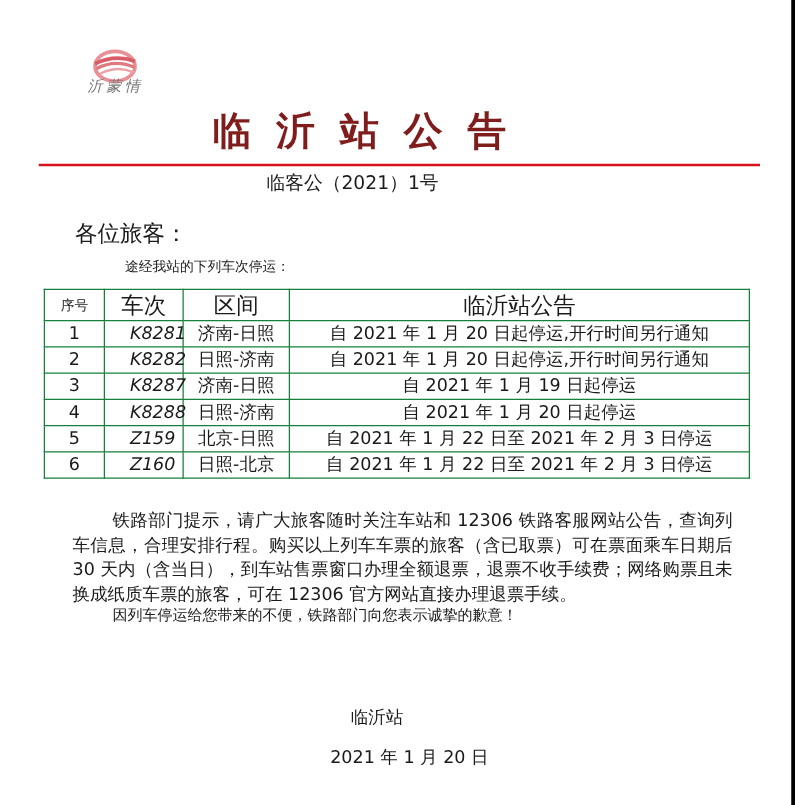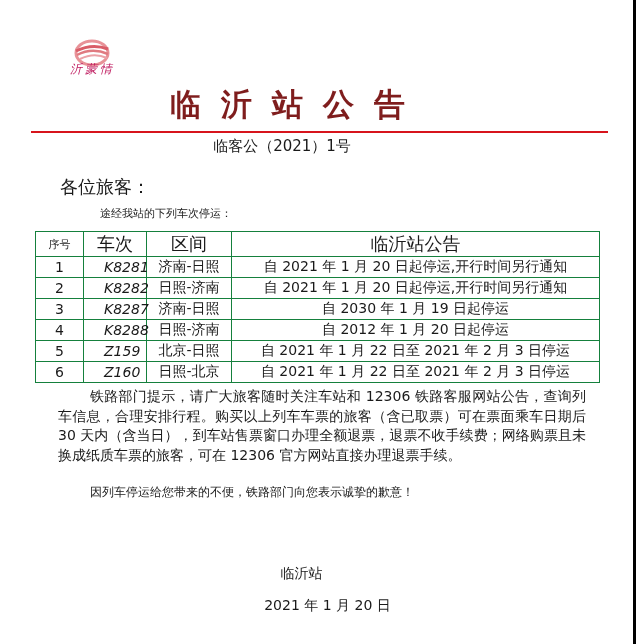--- a/index.html
+++ b/index.html
@@ -4,41 +4,41 @@
 <style>
   html, body { margin: 0; padding: 0; }
   body {
     width: 636px; height: 644px; position: relative; overflow: hidden;
     background: #ffffff;
     font-family: "DejaVu Sans", "Liberation Sans", sans-serif;
     color: #1a1a1a;
   }
   .right-edge { position: absolute; left: 633px; top: 0; width: 3px; height: 644px; background: #000; }
   .logo { position: absolute; left: 68px; top: 32px; width: 48px; height: 44px; }
-  .logo-text { position: absolute; left: 70px; top: 61px; font-size: 12px; color: #be185d; letter-spacing: 3px; font-family: "DejaVu Serif", serif; font-style: italic; }
+  .logo-text { position: absolute; left: 70px; top: 61px; font-size: 12px; color: #737373; letter-spacing: 3px; font-family: "DejaVu Serif", serif; font-style: italic; }
   .title {
     position: absolute; left: 170px; top: 84px; width: 300px;
     font-size: 31px; font-weight: bold; color: #7f1d1d; letter-spacing: 20px;
     font-family: "DejaVu Sans", sans-serif; white-space: nowrap;
   }
   .title-rule { position: absolute; left: 31px; top: 131px; width: 577px; height: 2px; background: #d7141c; }
   .doc-no { position: absolute; left: 0; top: 137px; width: 556px; text-align: center; font-size: 15px; padding-left: 8px; box-sizing: border-box; }
   .greeting { position: absolute; left: 60px; top: 175px; font-size: 18px; }
   .intro { position: absolute; left: 100px; top: 206px; font-size: 11px; }
   table.trains {
     position: absolute; left: 35px; top: 231px; width: 564px;
     border-collapse: collapse; font-size: 14px; table-layout: fixed;
   }
   table.trains th, table.trains td {
     border: 1px solid #15803d; height: 20px; padding: 0; text-align: center; font-weight: normal; white-space: nowrap;
   }
   table.trains th { font-size: 18px; }
   table.trains th.small { font-size: 11px; }
   table.trains td.train { text-align: left; padding-left: 20px; font-style: italic; }
-  .notice { position: absolute; left: 58px; top: 387px; width: 528px; font-size: 14px; line-height: 19.5px; text-indent: 32px; text-align: justify; }
+  .notice { position: absolute; left: 58px; top: 408px; width: 528px; font-size: 14px; line-height: 19.5px; text-indent: 32px; text-align: justify; }
   .apology { position: absolute; left: 90px; top: 470px; font-size: 12px; margin-top: 14px; }
   .signer { position: absolute; left: 0; top: 565px; width: 584px; text-align: center; font-size: 14px; padding-left: 19px; box-sizing: border-box; }
   .date { position: absolute; left: 0; top: 597px; width: 636px; text-align: center; font-size: 14px; padding-left: 19px; box-sizing: border-box; }
 </style>
 </head>
 <body>
 
 <div class="right-edge"></div>
 
 <svg class="logo" viewBox="0 0 48 30" width="48" height="30">
@@ -81,27 +81,27 @@
     <tr>
       <td>2</td>
       <td class="train">K8282</td>
       <td>日照-济南</td>
       <td>自 2021 年 1 月 20 日起停运,开行时间另行通知</td>
     </tr>
     <tr>
       <td>3</td>
       <td class="train">K8287</td>
       <td>济南-日照</td>
-      <td>自 2030 年 1 月 19 日起停运</td>
+      <td>自 2021 年 1 月 19 日起停运</td>
     </tr>
     <tr>
       <td>4</td>
       <td class="train">K8288</td>
       <td>日照-济南</td>
-      <td>自 2012 年 1 月 20 日起停运</td>
+      <td>自 2021 年 1 月 20 日起停运</td>
     </tr>
     <tr>
       <td>5</td>
       <td class="train">Z159</td>
       <td>北京-日照</td>
       <td>自 2021 年 1 月 22 日至 2021 年 2 月 3 日停运</td>
     </tr>
     <tr>
       <td>6</td>
       <td class="train">Z160</td>

